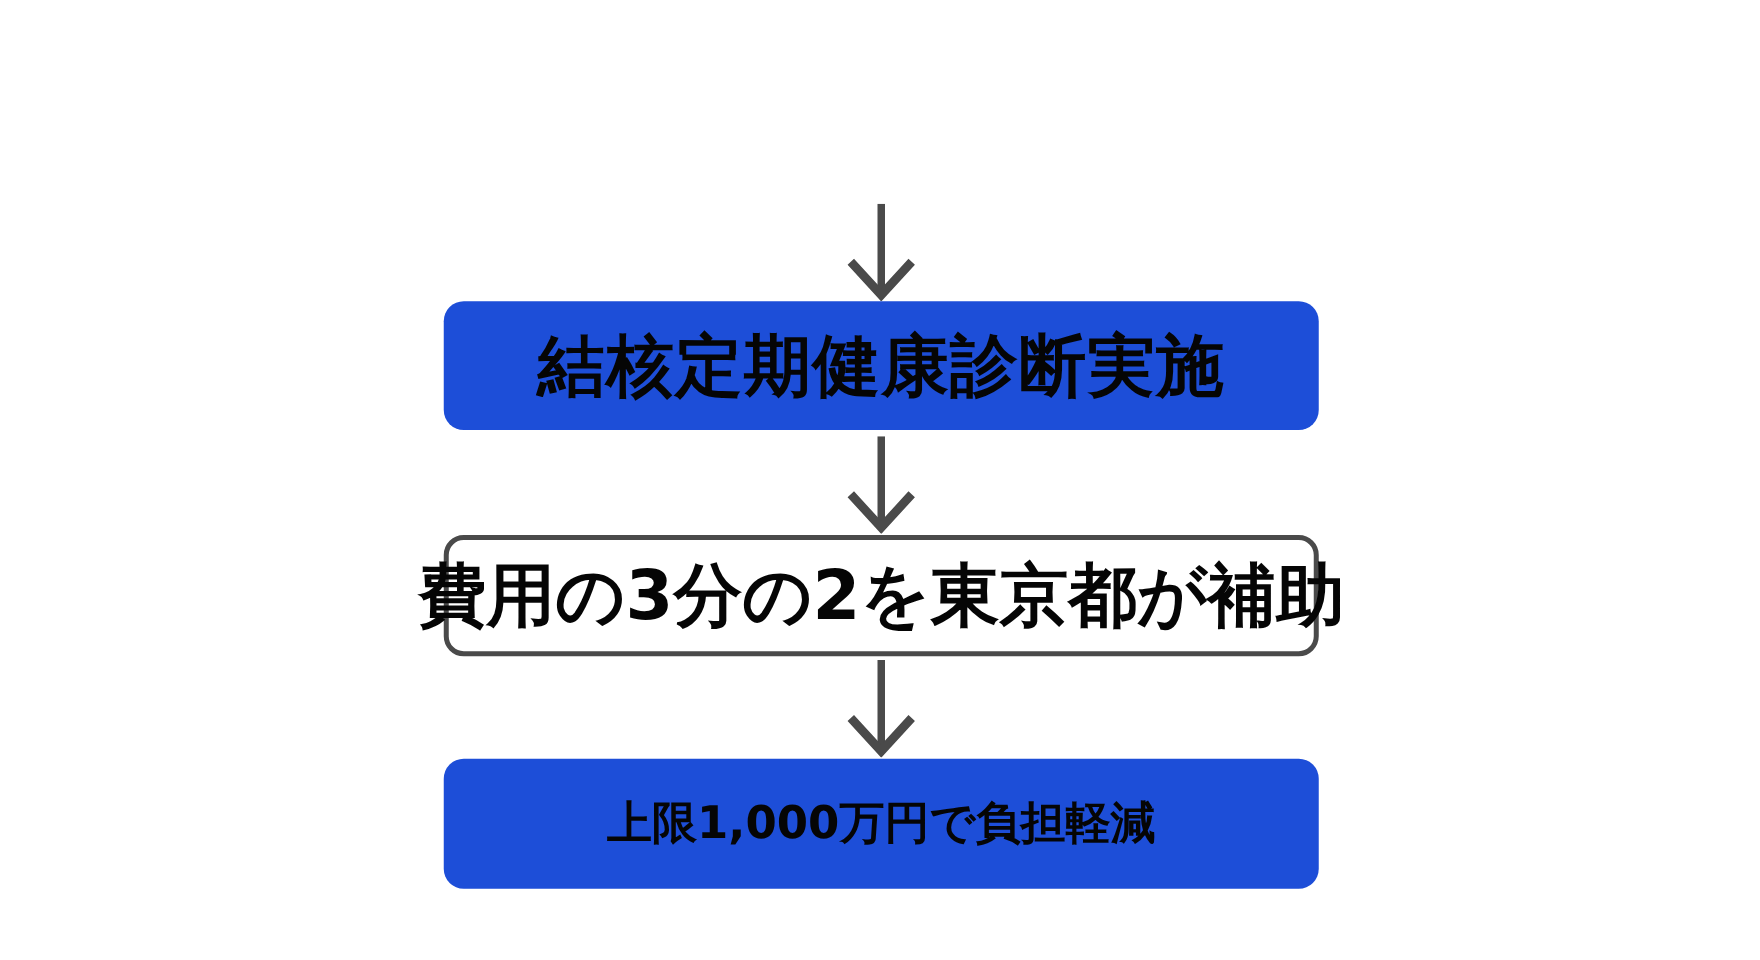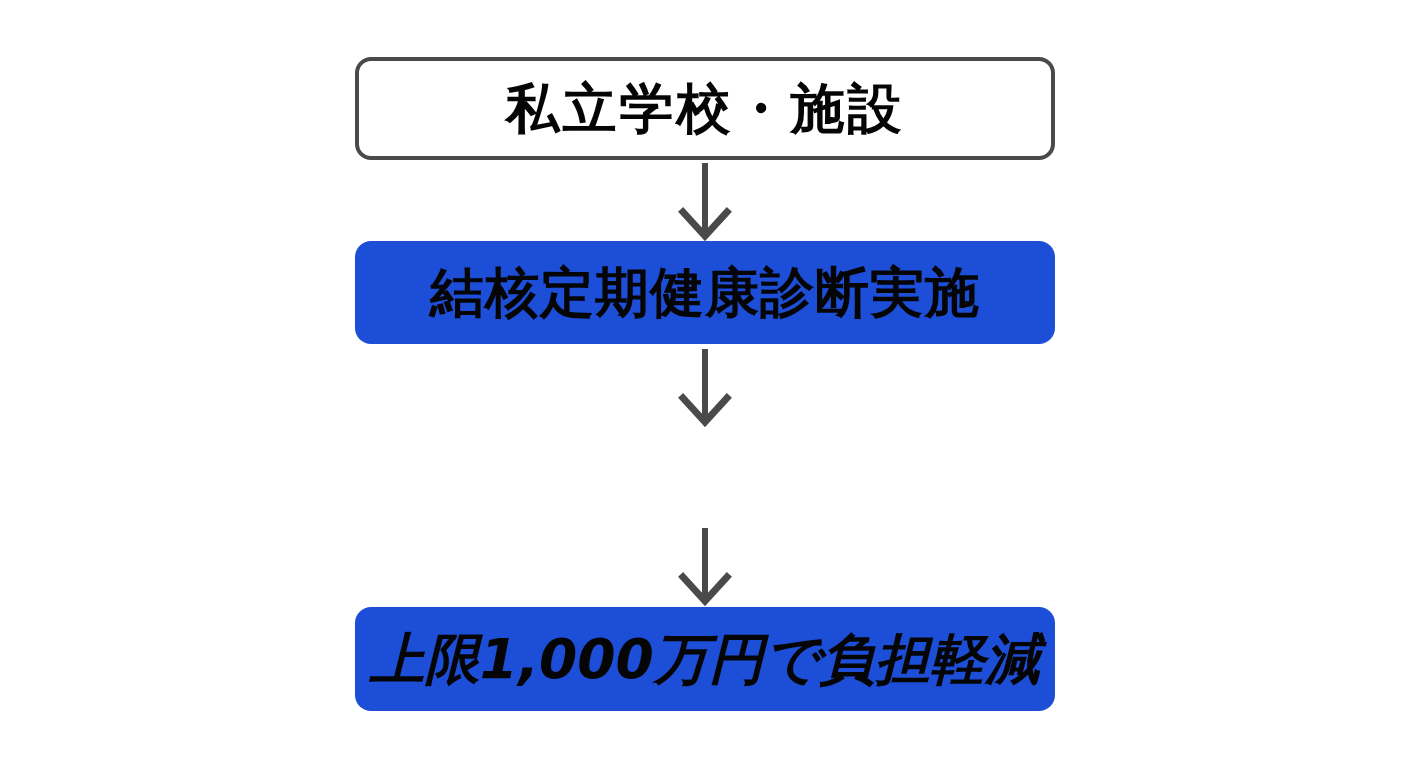--- a/index.html
+++ b/index.html
@@ -56,61 +56,61 @@
 
   
   #node-1 { top: 57px;  height: 103px; }
   #node-2 { top: 241px; height: 103px; }
   #node-3 { top: 428px; height: 97px;  }
   #node-4 { top: 607px; height: 104px; }
 
   #node-1 .node-label { font-size: 54px; letter-spacing: 3px; }
   #node-2 .node-label { font-size: 54px; letter-spacing: 1px; }
   #node-3 .node-label { font-size: 55px; letter-spacing: 0px; }
-  #node-4 .node-label { font-size: 55px; letter-spacing: 0px; font-style: italic; }
+  #node-4 .node-label { font-size: 36px; letter-spacing: 0px; }
 
   
   .arrow {
     position: absolute;
     left: 675px;
     width: 60px;
   }
   #arrow-1 { top: 163px; height: 78px; }
   #arrow-2 { top: 349px; height: 78px; }
   #arrow-3 { top: 528px; height: 78px; }
 
   .arrow svg { display: block; width: 60px; height: 100%; }
 </style>
 </head>
 <body>
 
 <div id="flowchart">
 
-  <div class="node outline" id="node-1">
-    <span class="node-label">私立学校・施設</span>
-  </div>
 
   <div class="arrow" id="arrow-1">
     <svg viewBox="0 0 60 78" xmlns="http://www.w3.org/2000/svg">
       <line x1="30" y1="0" x2="30" y2="73" stroke="#4a4a4a" stroke-width="6"></line>
       <polyline points="8,49 30,73 52,49" fill="none" stroke="#4a4a4a" stroke-width="7" stroke-linecap="square" stroke-linejoin="miter"></polyline>
     </svg>
   </div>
 
   <div class="node filled" id="node-2">
     <span class="node-label">結核定期健康診断実施</span>
   </div>
 
   <div class="arrow" id="arrow-2">
     <svg viewBox="0 0 60 78" xmlns="http://www.w3.org/2000/svg">
       <line x1="30" y1="0" x2="30" y2="73" stroke="#4a4a4a" stroke-width="6"></line>
       <polyline points="8,49 30,73 52,49" fill="none" stroke="#4a4a4a" stroke-width="7" stroke-linecap="square" stroke-linejoin="miter"></polyline>
     </svg>
   </div>
 
+  <div class="node outline" id="node-3">
+    <span class="node-label">費用の3分の2を東京都が補助</span>
+  </div>
 
   <div class="arrow" id="arrow-3">
     <svg viewBox="0 0 60 78" xmlns="http://www.w3.org/2000/svg">
       <line x1="30" y1="0" x2="30" y2="73" stroke="#4a4a4a" stroke-width="6"></line>
       <polyline points="8,49 30,73 52,49" fill="none" stroke="#4a4a4a" stroke-width="7" stroke-linecap="square" stroke-linejoin="miter"></polyline>
     </svg>
   </div>
 
   <div class="node filled" id="node-4">
     <span class="node-label">上限1,000万円で負担軽減</span>

